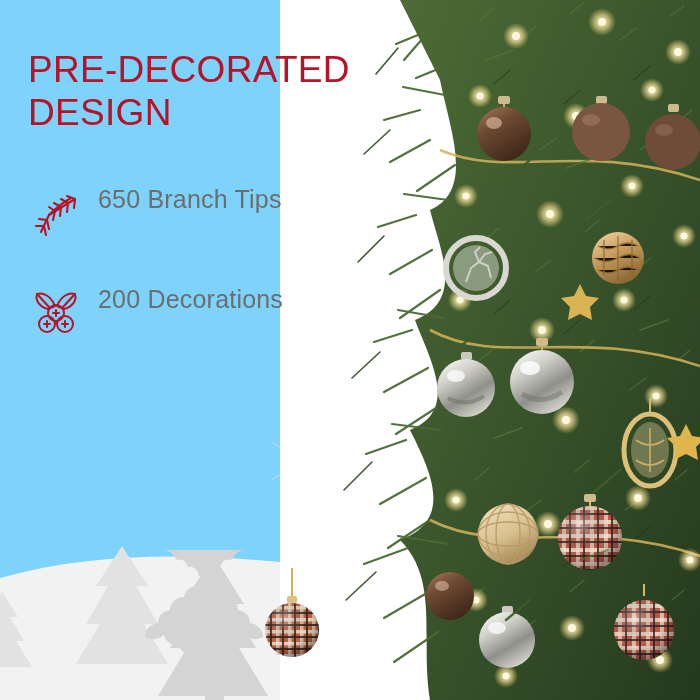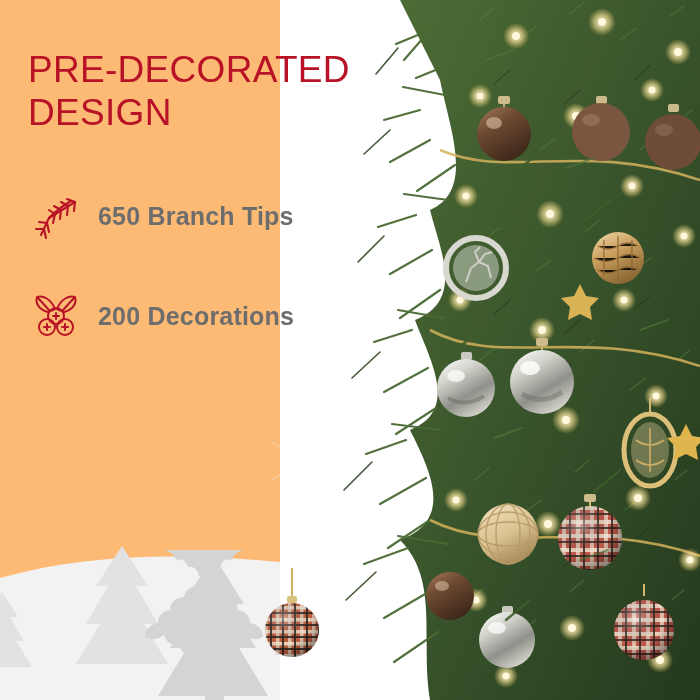--- a/index.html
+++ b/index.html
@@ -1,21 +1,21 @@
 <!DOCTYPE html>
 <html><head>
 <meta charset="utf-8">
 <style>
   html,body{margin:0;padding:0;}
   body{
     width:700px;height:700px;overflow:hidden;
     background:#ffffff;
     font-family:"Liberation Sans", sans-serif;
   }
-  .canvas{position:relative;width:700px;height:700px;overflow:hidden;background:#fdba74;}
+  .canvas{position:relative;width:700px;height:700px;overflow:hidden;background:#7dd3fc;}
 
   
   .watermarks{position:absolute;inset:0;z-index:1;pointer-events:none;}
   .wm{position:absolute;opacity:.55;}
 
   
   .snowband{position:absolute;left:0;bottom:0;width:700px;height:200px;z-index:2;}
 
   
   .photo{position:absolute;top:0;right:0;width:420px;height:700px;z-index:5;overflow:hidden;}
@@ -25,21 +25,21 @@
   .textblock{position:absolute;left:0;top:0;width:400px;height:400px;z-index:9;}
   .headline{
     position:absolute;left:28px;top:48px;width:340px;
     color:#b81227;
     font-size:37px;line-height:1.17;
     font-weight:400;letter-spacing:.3px;
     text-transform:uppercase;
     white-space:pre-line;
   }
   .features{position:absolute;left:28px;top:185px;width:340px;}
-  .feature{display:flex;align-items:center;height:62px;margin-bottom:38px;font-weight:bold;}
+  .feature{display:flex;height:62px;margin-bottom:38px;}
   .feature .ficon{width:56px;height:56px;flex:0 0 56px;display:flex;align-items:center;justify-content:center;}
   .feature .flabel{
     margin-left:14px;color:#6d6d6d;font-size:25px;letter-spacing:.2px;white-space:nowrap;
   }
 </style>
 </head>
 <body>
 
 <div class="canvas">
 

